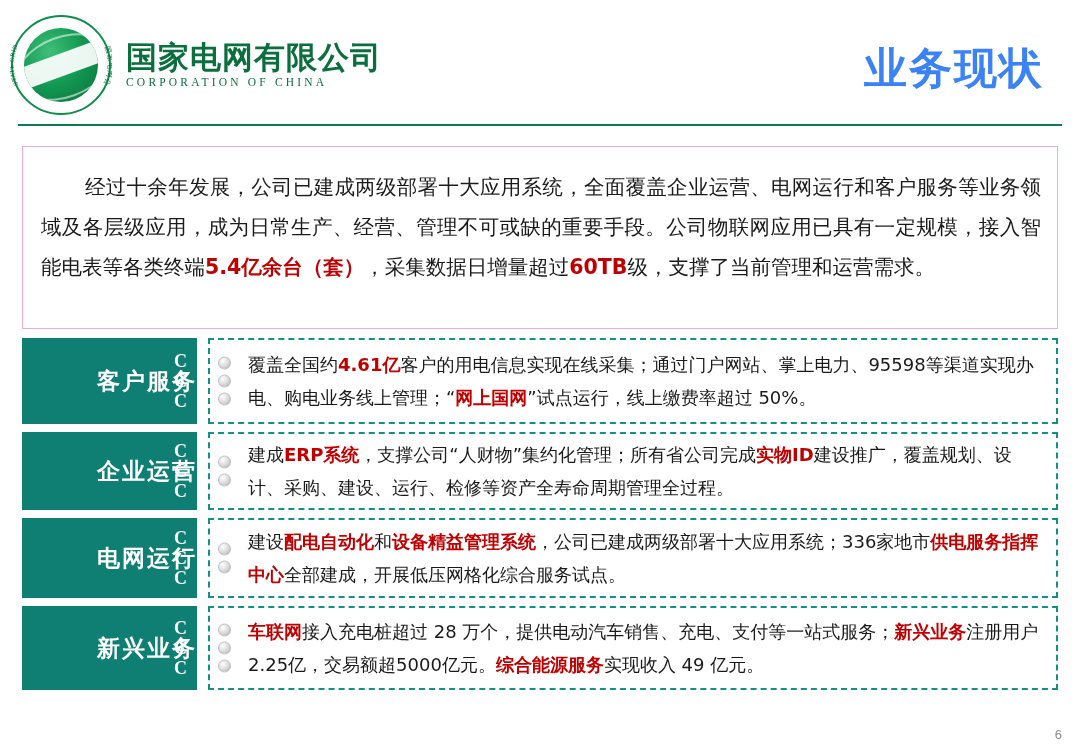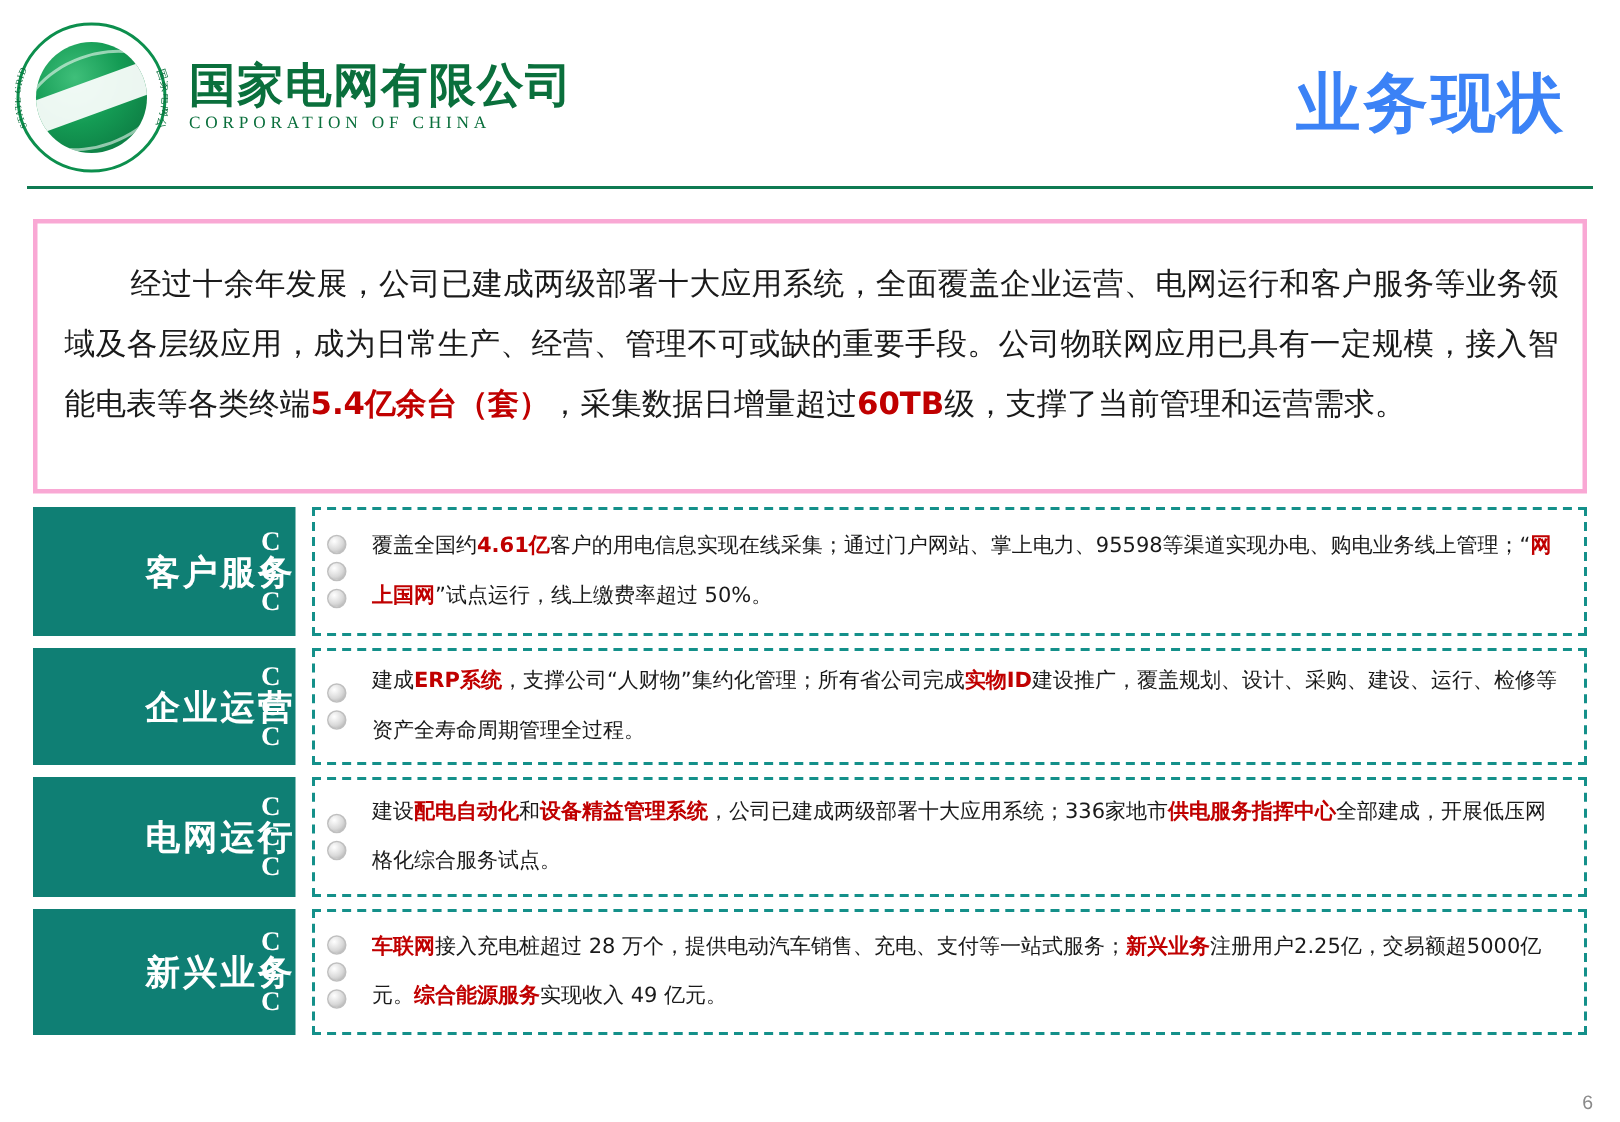--- a/index.html
+++ b/index.html
@@ -120,21 +120,21 @@
     background: #0f7a52;
   }
 
   
   .intro-box {
     position: absolute;
     left: 22px;
     top: 146px;
     width: 1036px;
     height: 183px;
-    border: 3px solid #f9a8d4;
+    border: 1px solid #f9a8d4;
     box-sizing: border-box;
     background: #ffffff;
   }
   .intro-text {
     margin: 20px 16px 0 18px;
     font-size: 20.5px;
     line-height: 40px;
     color: #1a1a1a;
     text-indent: 44px;
     font-family: "DejaVu Sans", sans-serif;
@@ -214,21 +214,21 @@
     display: block;
     width: 13px;
     height: 13px;
     border-radius: 50%;
     background: radial-gradient(circle at 35% 30%, #ffffff 0%, #d9d9d9 55%, #a6a6a6 100%);
     border: 1px solid #bfbfbf;
     box-sizing: border-box;
   }
   .row-text {
     margin: 0 14px 0 38px;
-    font-size: 14px;
+    font-size: 18px;
     line-height: 33px;
     color: #1a1a1a;
     font-family: "DejaVu Sans", sans-serif;
   }
   .row-text .hl {
     color: #c00000;
     font-weight: bold;
   }
 
   .r1 .row-label, .r1 .row-body { height: 86px; }

